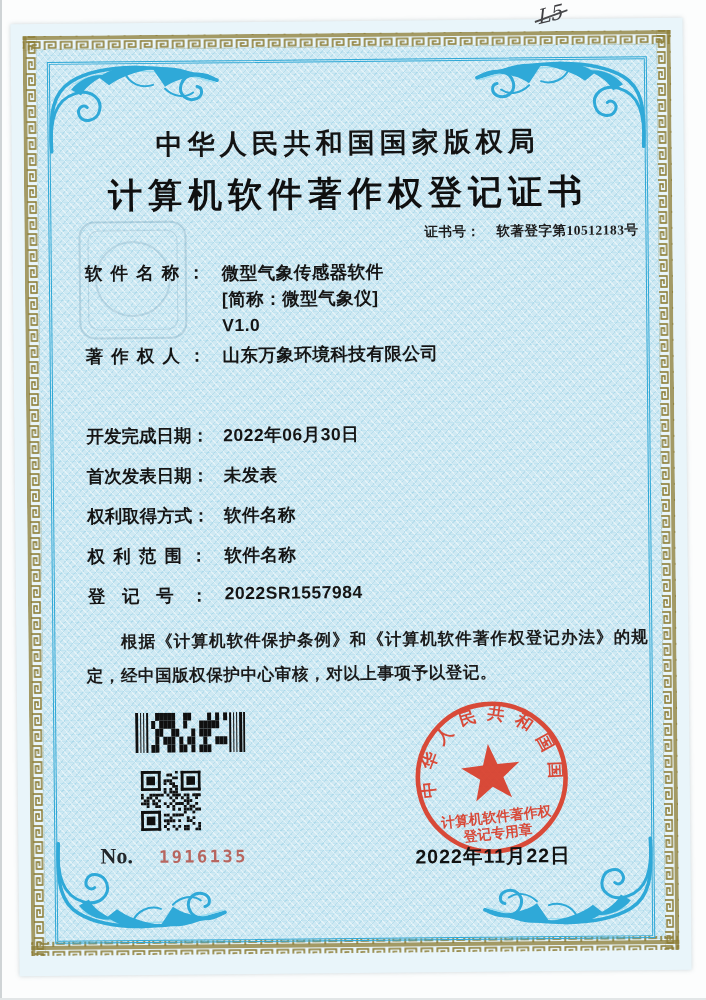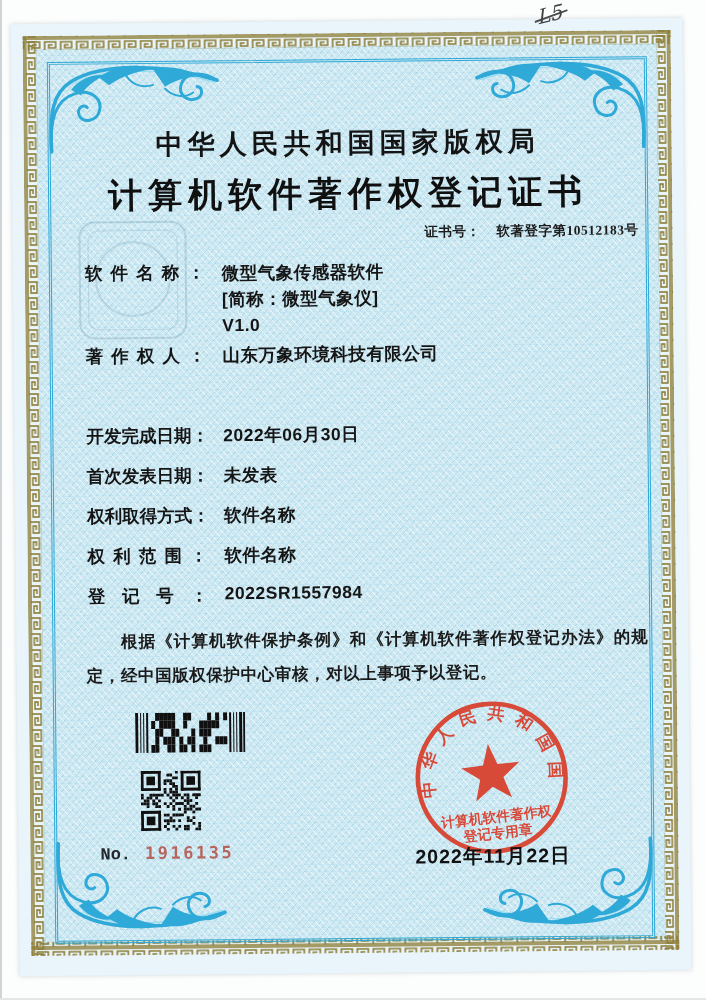--- a/index.html
+++ b/index.html
@@ -106,23 +106,23 @@
   .qr{position:absolute;left:123px;top:748px;}
 
   .seal{position:absolute;left:392px;top:676px;width:164px;height:164px;
         transform:rotate(-6deg);opacity:.92;mix-blend-mode:multiply;}
 
   .issue-date{
     position:absolute;left:397px;top:823px;font-size:19.5px;font-weight:700;
     letter-spacing:1px;color:#121212;white-space:nowrap;
   }
   .no-line{position:absolute;left:82px;top:820px;white-space:nowrap;}
-  .no-label{font-family:Liberation Mono, monospace;font-size:17px;font-weight:600;color:#23272b;}
+  .no-label{font-family:Liberation Serif, serif;font-size:22px;font-weight:600;color:#23272b;}
   .no-serial{
-    margin-left:14px;font-family:"DejaVu Sans Mono", monospace;font-size:17px;font-weight:700;
+    margin-left:26px;font-family:"DejaVu Sans Mono", monospace;font-size:17px;font-weight:700;
     color:#b4544b;letter-spacing:2.5px;opacity:.88;
   }
 </style>
 </head>
 <body>
 
 <svg width="0" height="0" style="position:absolute" aria-hidden="true">
   <defs>
     <g id="flourish" fill="none" stroke="#2fa9d8" stroke-linecap="round">
       <path d="M176,26 C120,8 60,8 30,26 C12,37 8,56 10,96" stroke-width="3.5"></path>

